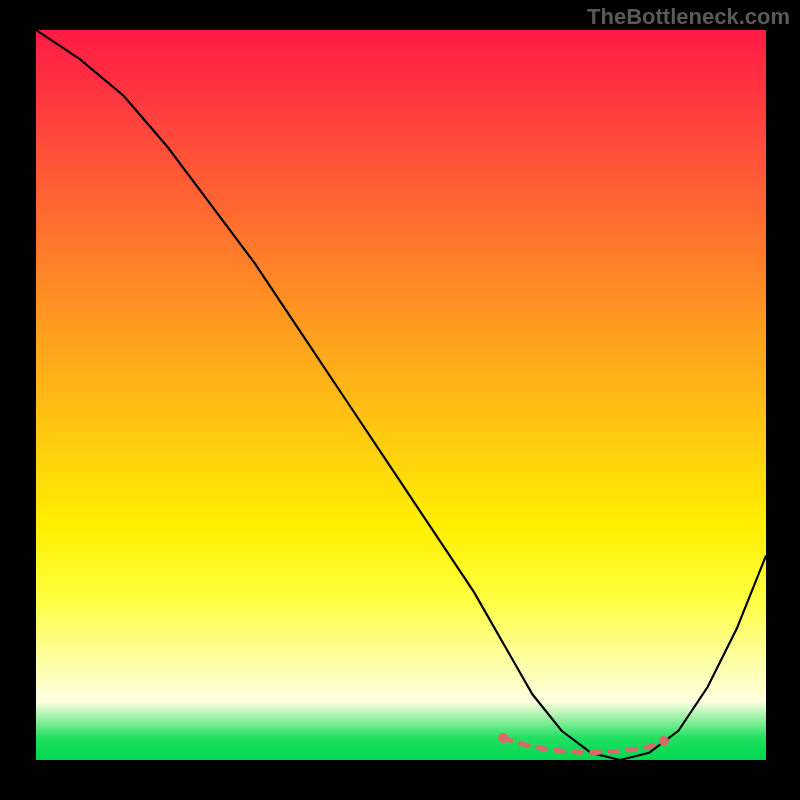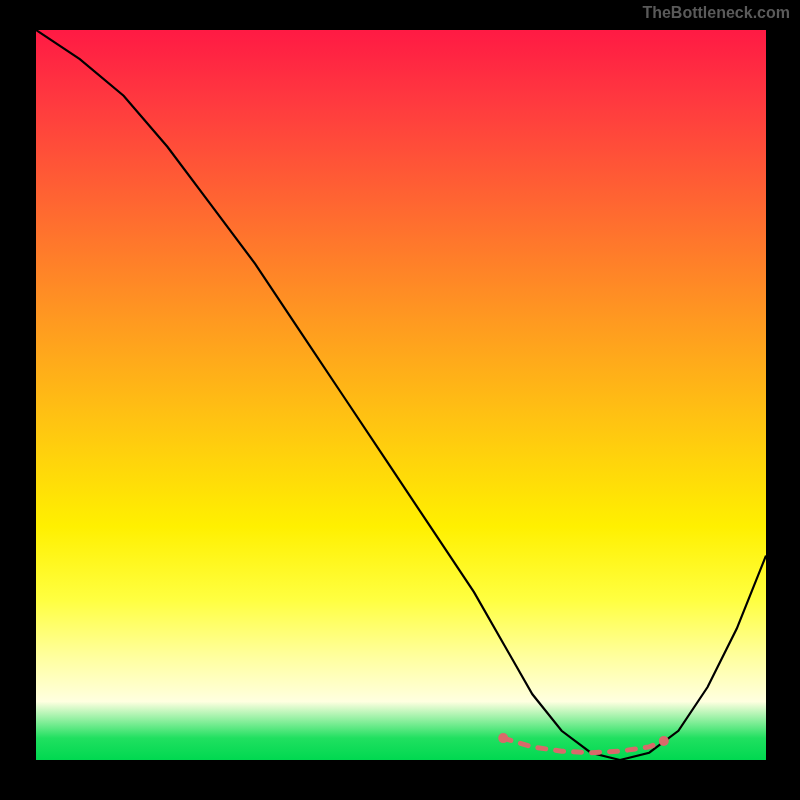--- a/index.html
+++ b/index.html
@@ -9,21 +9,21 @@
     background: #000;
     position: relative;
     font-family: Arial, sans-serif;
     overflow: hidden;
   }
   .watermark {
     position: absolute;
     top: 4px;
     right: 10px;
     color: #5a5a5a;
-    font-size: 16px;
+    font-size: 22px;
     font-weight: bold;
     z-index: 10;
   }
   .plot-area {
     position: absolute;
     left: 36px;
     top: 30px;
     width: 730px;
     height: 730px;
     overflow: hidden;

